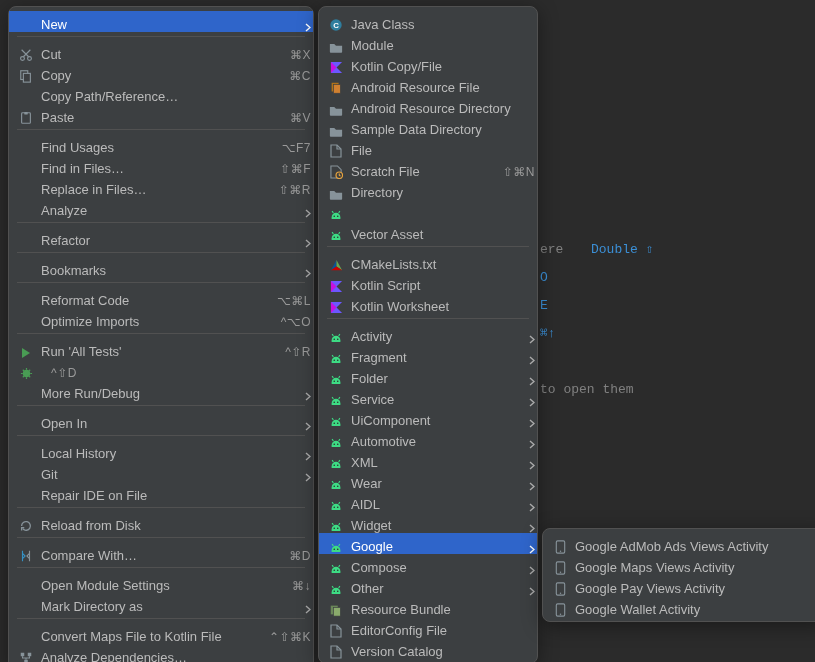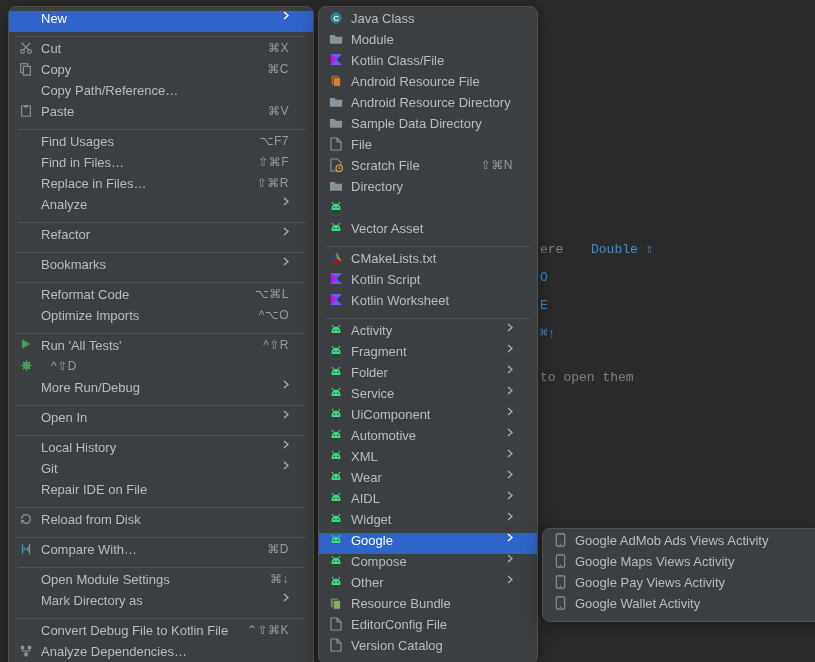--- a/index.html
+++ b/index.html
@@ -23,22 +23,22 @@
     background: #3c3f41;
     border: 1px solid #515151;
     border-radius: 8px;
     padding: 4px 0;
     box-shadow: 0 4px 20px rgba(0,0,0,0.4);
   }
   .menu1 { left: 8px; top: 6px; width: 306px; }
   .menu2 { left: 318px; top: 6px; width: 220px; }
   .menu3 { left: 542px; top: 528px; width: 284px; }
   .item {
-    display: flex; align-items: flex-start;
-    height: 21px; padding: 0 24px 0 8px;
+    display: flex; align-items: flex-end;
+    height: 21px; padding: 0 2px 0 8px;
     cursor: default;
     position: relative;
   }
   .item.highlight { background: #2f65ca; color: #ffffff; }
   .item .icon {
     width: 18px; min-width: 18px; display: flex; align-items: center; justify-content: center;
     margin-right: 6px;
   }
   .item .label { flex: 1; white-space: nowrap; overflow: hidden; text-overflow: ellipsis; }
   .item .shortcut { color: #9a9a9a; font-size: 12px; margin-left: 10px; letter-spacing: 0.5px;}
@@ -55,21 +55,21 @@
   <div class="row"><span>ere</span>&nbsp;&nbsp;<a>Double ⇧</a></div>
   <div class="row">
       <a>O</a>
     </div>
   <div class="row">
       <a style="color:#3b8fd6">E</a>
     </div>
   <div class="row">
       <a>⌘↑</a>
     </div>
-  <div class="row" style="margin-top:16px">
+  <div class="row" style="margin-top:28px">
       <span>to open them</span>
     </div>
 </div>
 
 <div class="menu menu1" id="menu1">
     <div class="item highlight">
       <span class="spacer-icon"></span>
       <span class="label">New</span>
       <span class="arrow">
         <svg width="6" height="9" viewBox="0 0 6 9">
@@ -262,21 +262,21 @@
       <span class="label">Mark Directory as</span>
       <span class="arrow">
         <svg width="6" height="9" viewBox="0 0 6 9">
           <path d="M1 1 L5 4.5 L1 8" fill="none" stroke="currentColor" stroke-width="1.4"></path>
         </svg>
       </span>
     </div>
     <div class="sep"></div>
     <div class="item">
       <span class="spacer-icon"></span>
-      <span class="label">Convert Debug File to Kotlin File</span>
+      <span class="label">Convert Maps File to Kotlin File</span>
       <span class="shortcut">⌃⇧⌘K</span>
     </div>
     <div class="item">
       <span class="icon">
         <svg width="14" height="14" viewBox="0 0 16 16">
           <rect x="2" y="2" width="4" height="4" fill="#87939A"></rect>
           <rect x="10" y="2" width="4" height="4" fill="#87939A"></rect>
           <rect x="6" y="10" width="4" height="4" fill="#87939A"></rect>
           <path d="M4 6v2h8V6M8 8v2" stroke="#87939A" stroke-width="1.2" fill="none"></path>
         </svg>
@@ -303,21 +303,21 @@
       </span>
       <span class="label">Module</span>
     </div>
     <div class="item">
       <span class="icon">
         <svg width="13" height="13" viewBox="0 0 14 14">
           <path d="M1 1h12L7 7l6 6H1z" fill="#6b57ff"></path>
           <path d="M1 1 L7 7 L1 13 Z" fill="#c711e1"></path>
         </svg>
       </span>
-      <span class="label">Kotlin Class/File</span>
+      <span class="label">Kotlin Copy/File</span>
     </div>
     <div class="item">
       <span class="icon">
         <svg width="14" height="14" viewBox="0 0 16 16">
           <rect x="3" y="2" width="8" height="10" fill="#b07219"></rect>
           <rect x="5" y="4" width="8" height="10" fill="#d08030" stroke="#3c3f41" stroke-width="0.8"></rect>
         </svg>
       </span>
       <span class="label">Android Resource File</span>
     </div>

